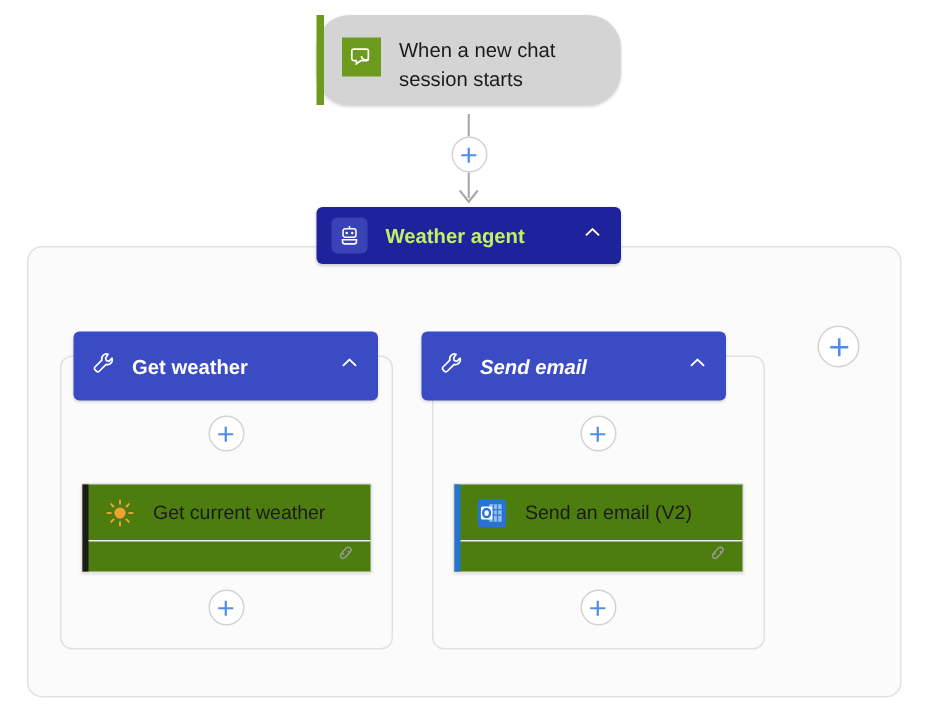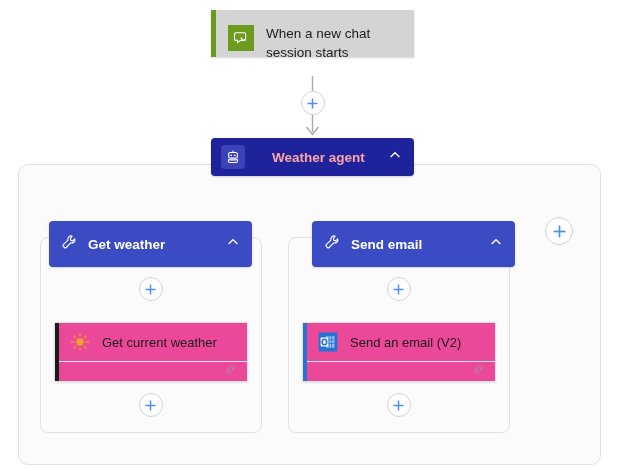--- a/index.html
+++ b/index.html
@@ -29,25 +29,26 @@
     height: 470px;
     pointer-events: none;
   }
 
   
   .trigger-node {
     position: absolute;
     left: 211px;
     top: 10px;
     width: 203px;
-    height: 47px;
+    height: 60px;
     background: #d4d4d4;
     box-shadow: 0 1px 2px rgba(0,0,0,0.16);
     display: flex;
     align-items: flex-start;
+    border-radius: 22px;
   }
   .trigger-accent {
     width: 5px;
     height: 100%;
     background: #6d9b1e;
     flex: 0 0 auto;
   }
   .trigger-body {
     display: flex;
     align-items: flex-start;
@@ -90,22 +91,22 @@
     width: 24px;
     height: 24px;
     border-radius: 4px;
     background: #3a42b8;
     display: flex;
     align-items: center;
     justify-content: center;
     flex: 0 0 auto;
   }
   .agent-label {
-    margin-left: 27px;
-    color: #fca5a5;
+    margin-left: 12px;
+    color: #bef264;
     font-size: 13.5px;
     font-weight: bold;
     flex: 1 1 auto;
   }
 
   
   .outer-container {
     position: absolute;
     left: 18px;
     top: 164px;
@@ -139,36 +140,36 @@
     height: 46px;
     background: #3b4bc4;
     border-radius: 4px;
     display: flex;
     align-items: center;
     padding: 0 12px 0 12px;
     box-sizing: border-box;
     box-shadow: 0 1px 2px rgba(0,0,0,0.16);
   }
   .tool-node.left  { left: 49px; }
-  .tool-node.right { left: 312px; }
+  .tool-node.right { left: 281px; font-style: italic; }
   .tool-label {
     margin-left: 11px;
     color: #ffffff;
     font-size: 13.5px;
     font-weight: bold;
     flex: 1 1 auto;
   }
 
   
   .action-card {
     position: absolute;
     top: 322px;
     width: 194px;
     height: 60px;
-    background: #ec4899;
+    background: #4d7c0f;
     border: 1px solid #e3e3e3;
     box-sizing: border-box;
     box-shadow: 0 1px 2px rgba(0,0,0,0.1);
     display: flex;
     flex-direction: column;
   }
   .action-card.left  { left: 54px; }
   .action-card.right { left: 302px; justify-content: space-between; }
   .card-accent {
     position: absolute;

